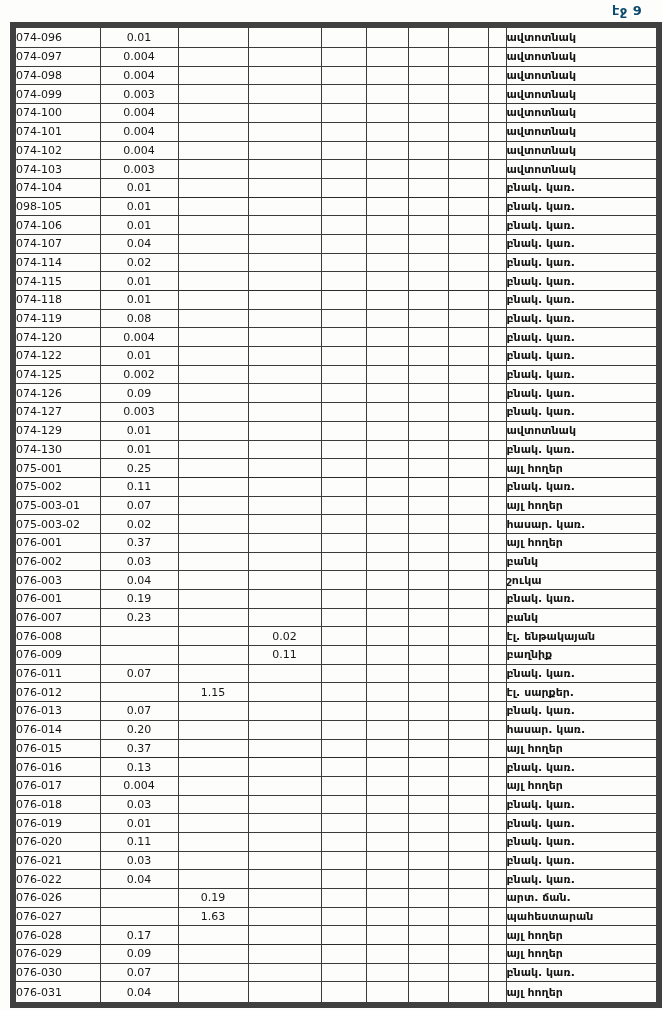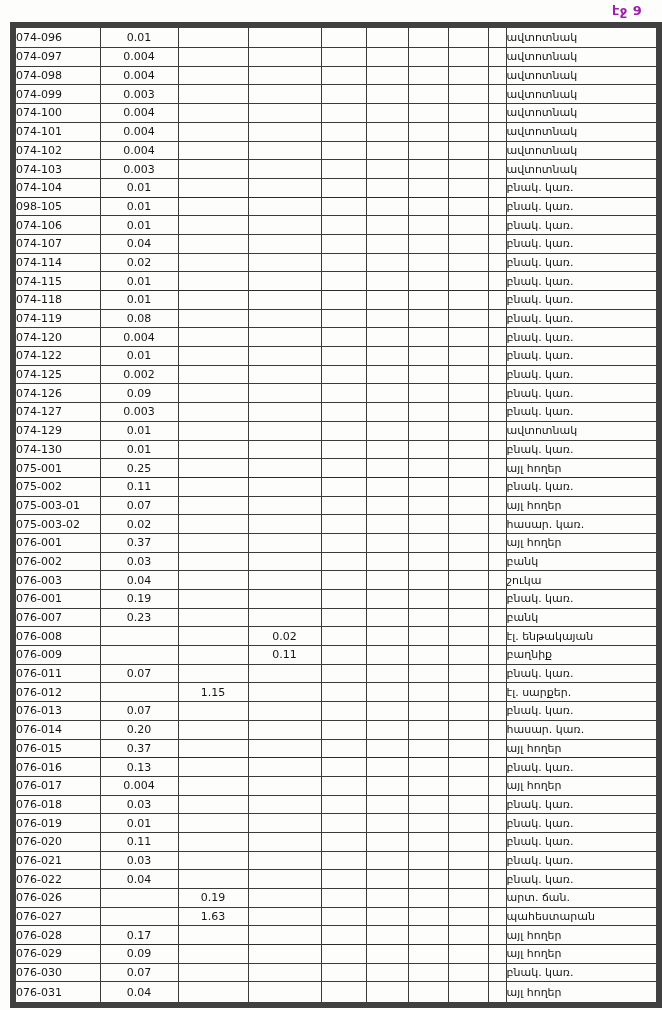--- a/index.html
+++ b/index.html
@@ -10,21 +10,21 @@
     position:relative;
     overflow:hidden;
     color:#1c1c1c;
   }
   .page-number{
     position:absolute;
     top:3px;
     left:612px;
     font-size:13px;
     font-weight:bold;
-    color:#a21caf;
+    color:#0c4a6e;
     letter-spacing:0.5px;
   }
   table.parcels{
     position:absolute;
     left:10px;
     top:22px;
     width:646px;
     height:986px;
     border-collapse:collapse;
     table-layout:fixed;
@@ -38,21 +38,21 @@
     overflow:hidden;
     white-space:nowrap;
     color:#161616;
   }
   
   table.parcels tr:nth-child(3n) td{border-bottom-style:dashed;border-bottom-color:#7d7d7d;}
   table.parcels tr:nth-child(7n) td{border-bottom-style:dotted;border-bottom-color:#8f8f8f;}
   table.parcels tr:nth-child(5n) td{border-top-color:#2a2a2a;}
   td.id-cell{text-align:left;padding-left:8px;}
   td.val-cell{text-align:center;}
-  td.desc-cell{text-align:left;padding-left:7px;}
+  td.desc-cell{text-align:left;padding-left:7px;font-weight:bold;}
 </style>
 </head>
 <body>
 
 <div class="page-number">էջ 9</div>
 
 <table class="parcels">
   <colgroup>
     <col style="width:87px">
     <col style="width:78px">

